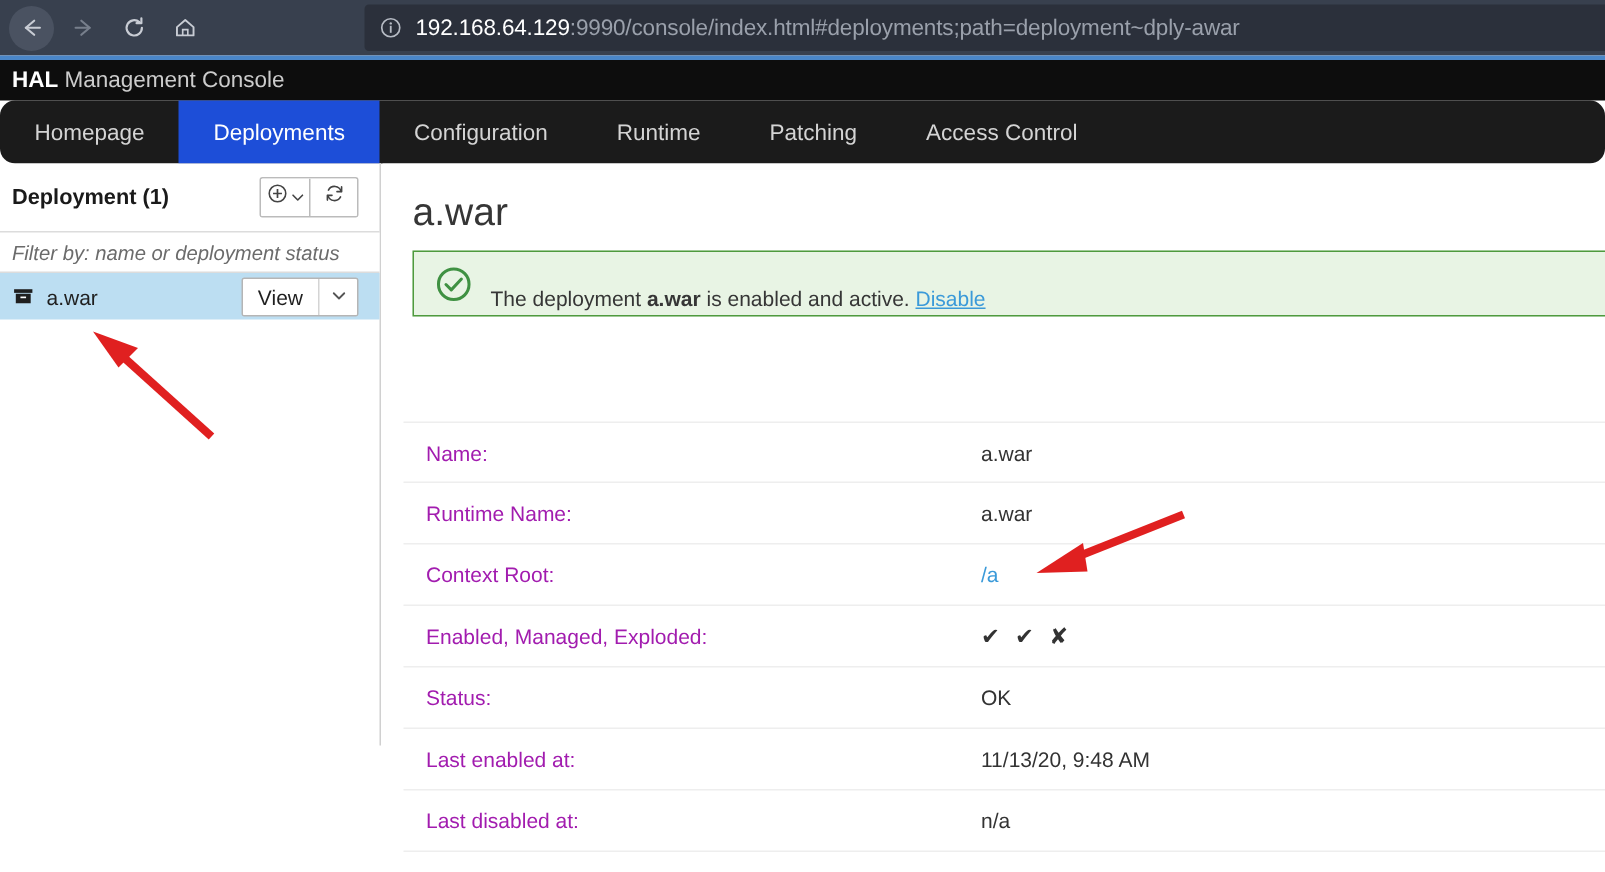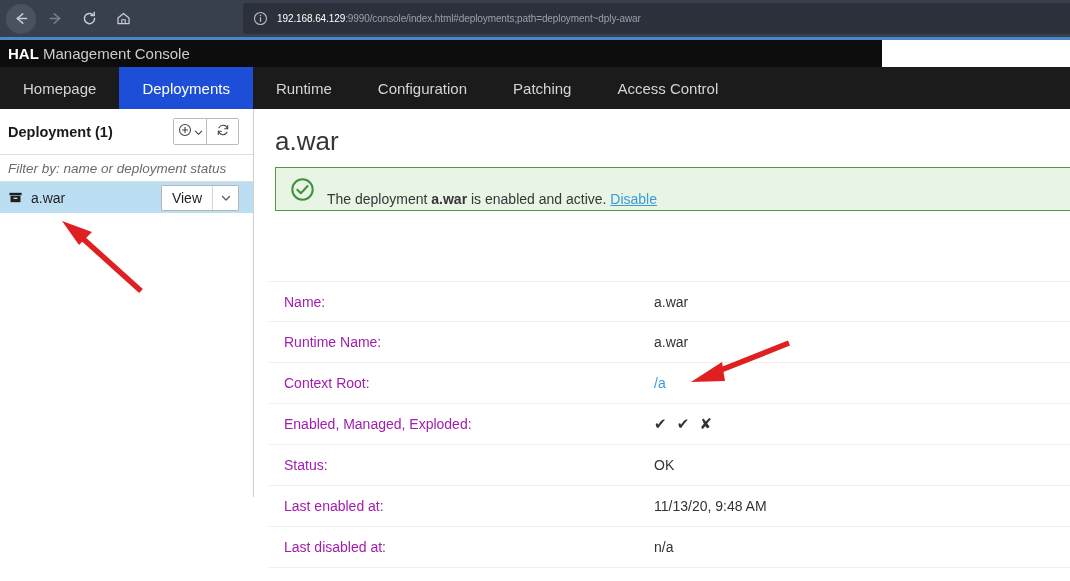--- a/index.html
+++ b/index.html
@@ -30,48 +30,48 @@
   .urlbar {
     position: absolute; left: 243px; top: 3px;
     width: 827px; height: 31px;
     background: #2b303b;
     border-radius: 3px 0 0 3px;
     display: flex; align-items: center;
     padding-left: 10px;
   }
   .info-icon { margin-right: 9px; display: flex; align-items: center; }
   .url-text {
-    font-size: 10px;
+    font-size: 15px;
     color: #9aa0ab;
     white-space: nowrap;
     letter-spacing: -0.1px;
   }
   .url-text .host { color: #ffffff; }
   .blue-line {
     position: absolute; top: 37px; left: 0;
     width: 1070px; height: 3px;
     background: #4a86c8;
   }
 
   
   .hal-header {
     position: absolute; top: 40px; left: 0;
-    width: 882px; height: 27px;
+    width: 1070px; height: 27px;
     background: #0d0d0d;
     display: flex; align-items: center;
     padding-left: 8px;
   }
   .hal-title { font-size: 15px; color: #cccccc; white-space: nowrap; }
   .hal-title .brand { font-weight: bold; color: #ffffff; }
 
   .hal-tabs {
     position: absolute; top: 67px; left: 0;
     width: 1070px; height: 42px;
     background: #1b1b1b;
-    display: flex; align-items: stretch;
+    display: flex; align-items: stretch; border-radius: 10px;
   }
   .hal-tab {
     display: flex; align-items: center;
     padding: 0 23px;
     font-size: 15px;
     color: #d4d4d4;
     white-space: nowrap;
   }
   .hal-tab.active { background: #1d4ed8; color: #ffffff; }
 
@@ -259,22 +259,22 @@
 </div>
 <div class="blue-line"></div>
 
 <div class="hal-header">
   <div class="hal-title"><span class="brand">HAL</span><span> Management Console</span></div>
 </div>
 
 <div class="hal-tabs">
   <div class="hal-tab">Homepage</div>
   <div class="hal-tab active">Deployments</div>
+  <div class="hal-tab">Configuration</div>
   <div class="hal-tab">Runtime</div>
-  <div class="hal-tab">Configuration</div>
   <div class="hal-tab">Patching</div>
   <div class="hal-tab">Access Control</div>
 </div>
 
 <div class="sidebar">
   <div class="sidebar-header">
     <div class="sidebar-title">Deployment (1)</div>
     <div class="btn-group">
       <div class="tool-btn">
         <span>

